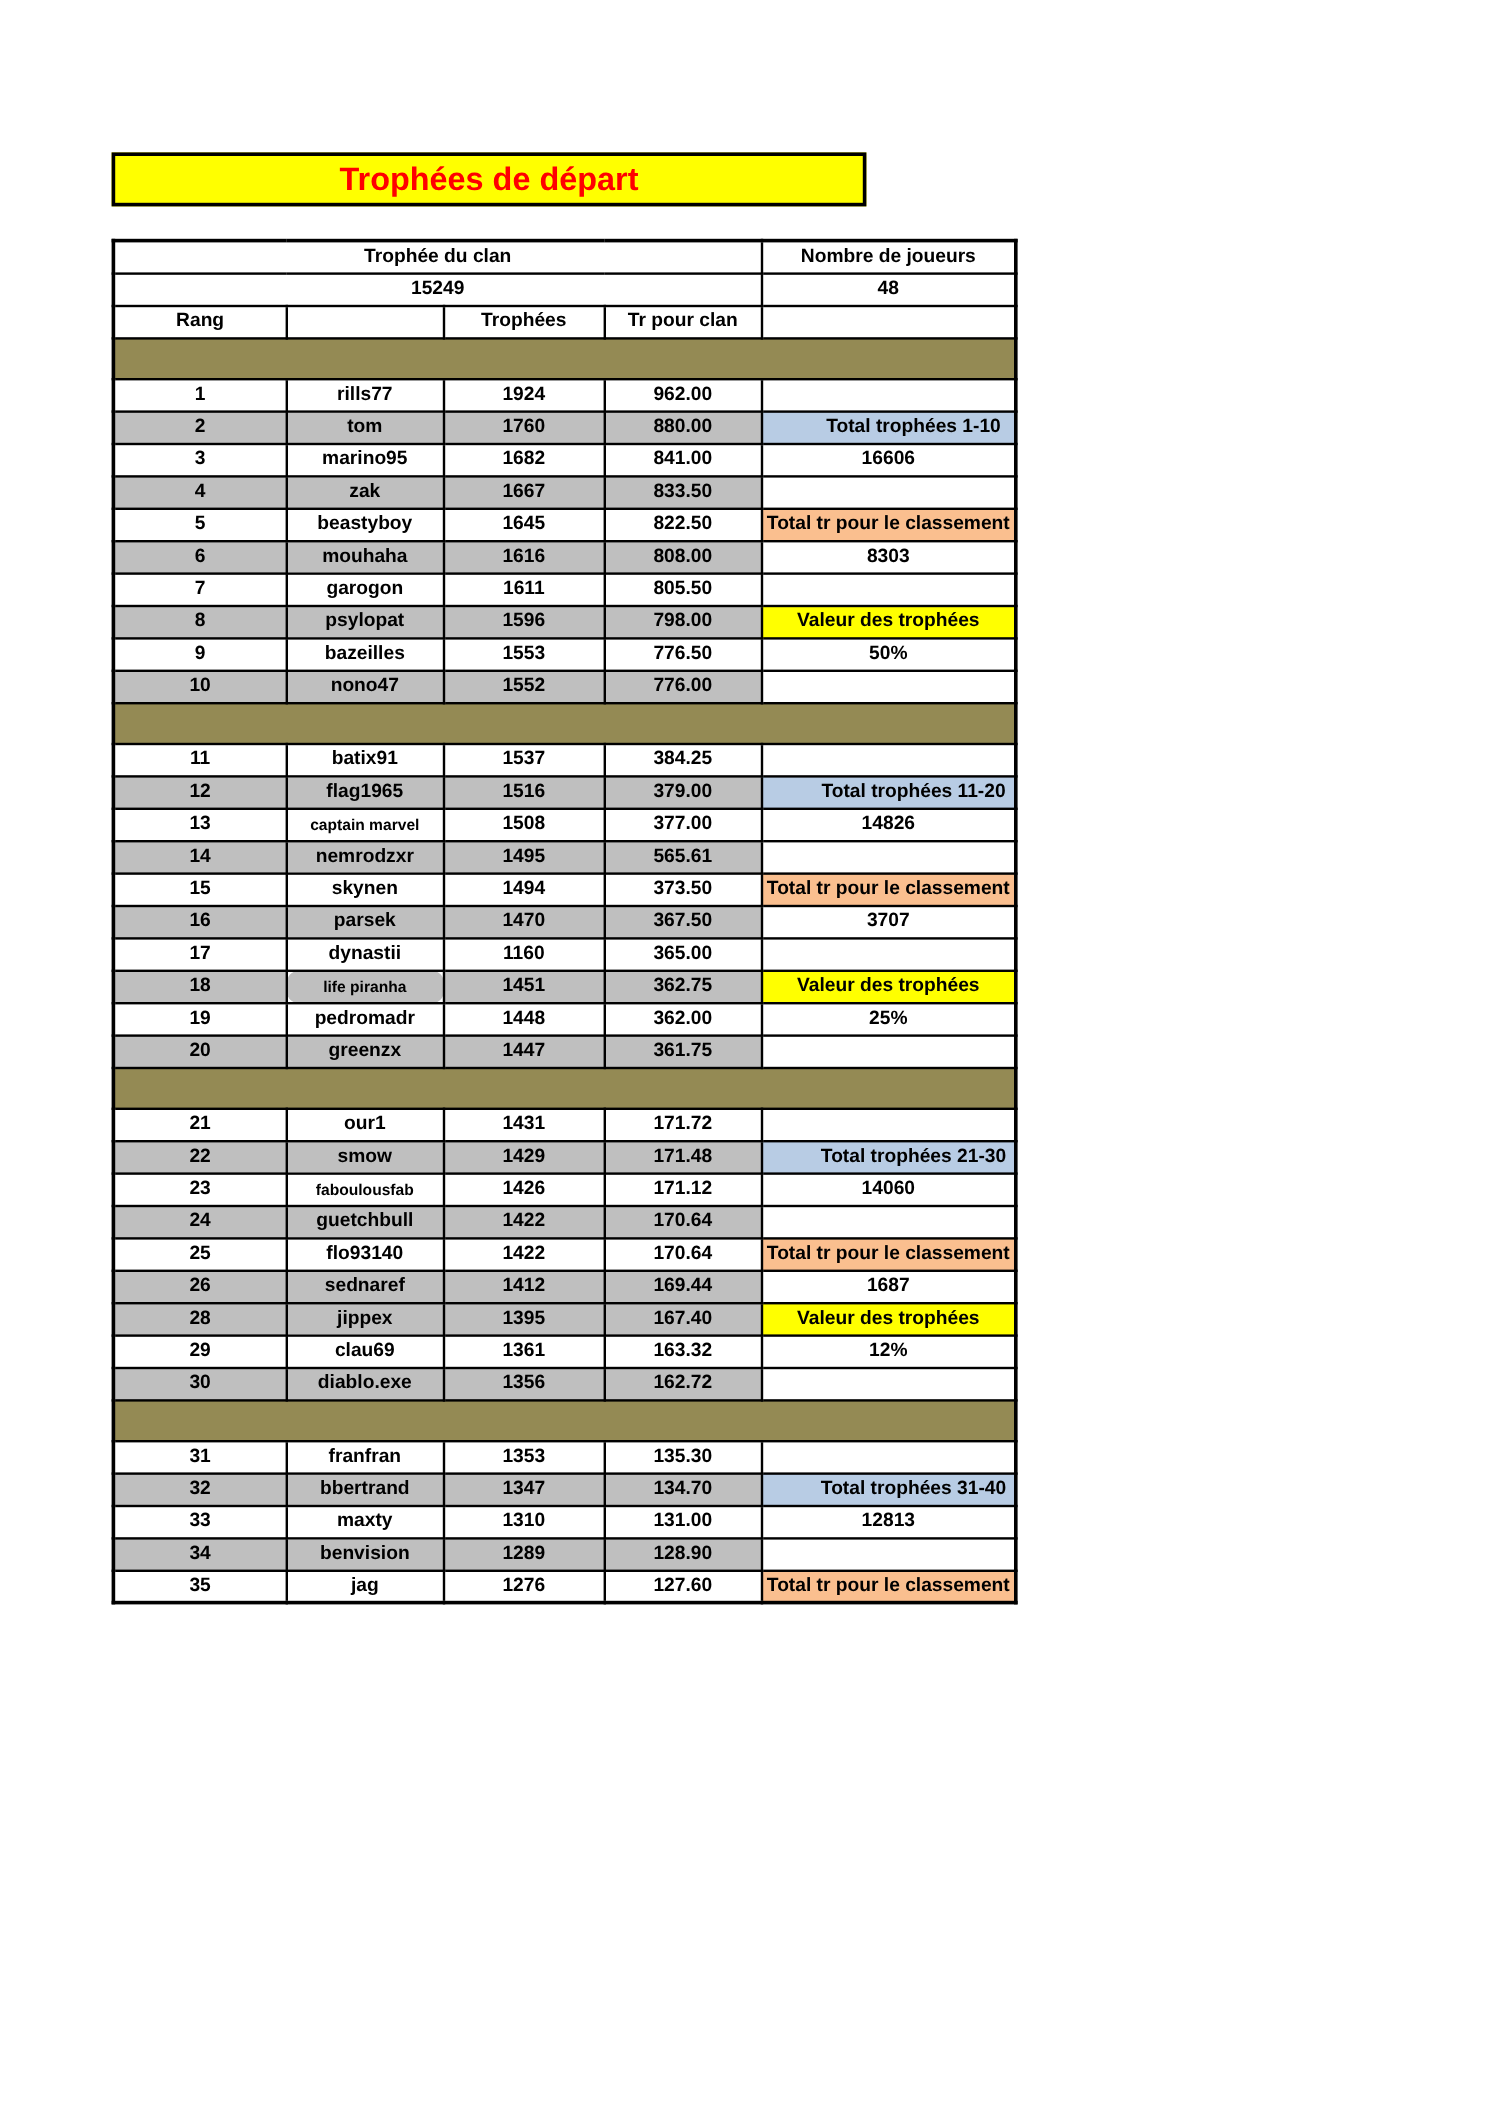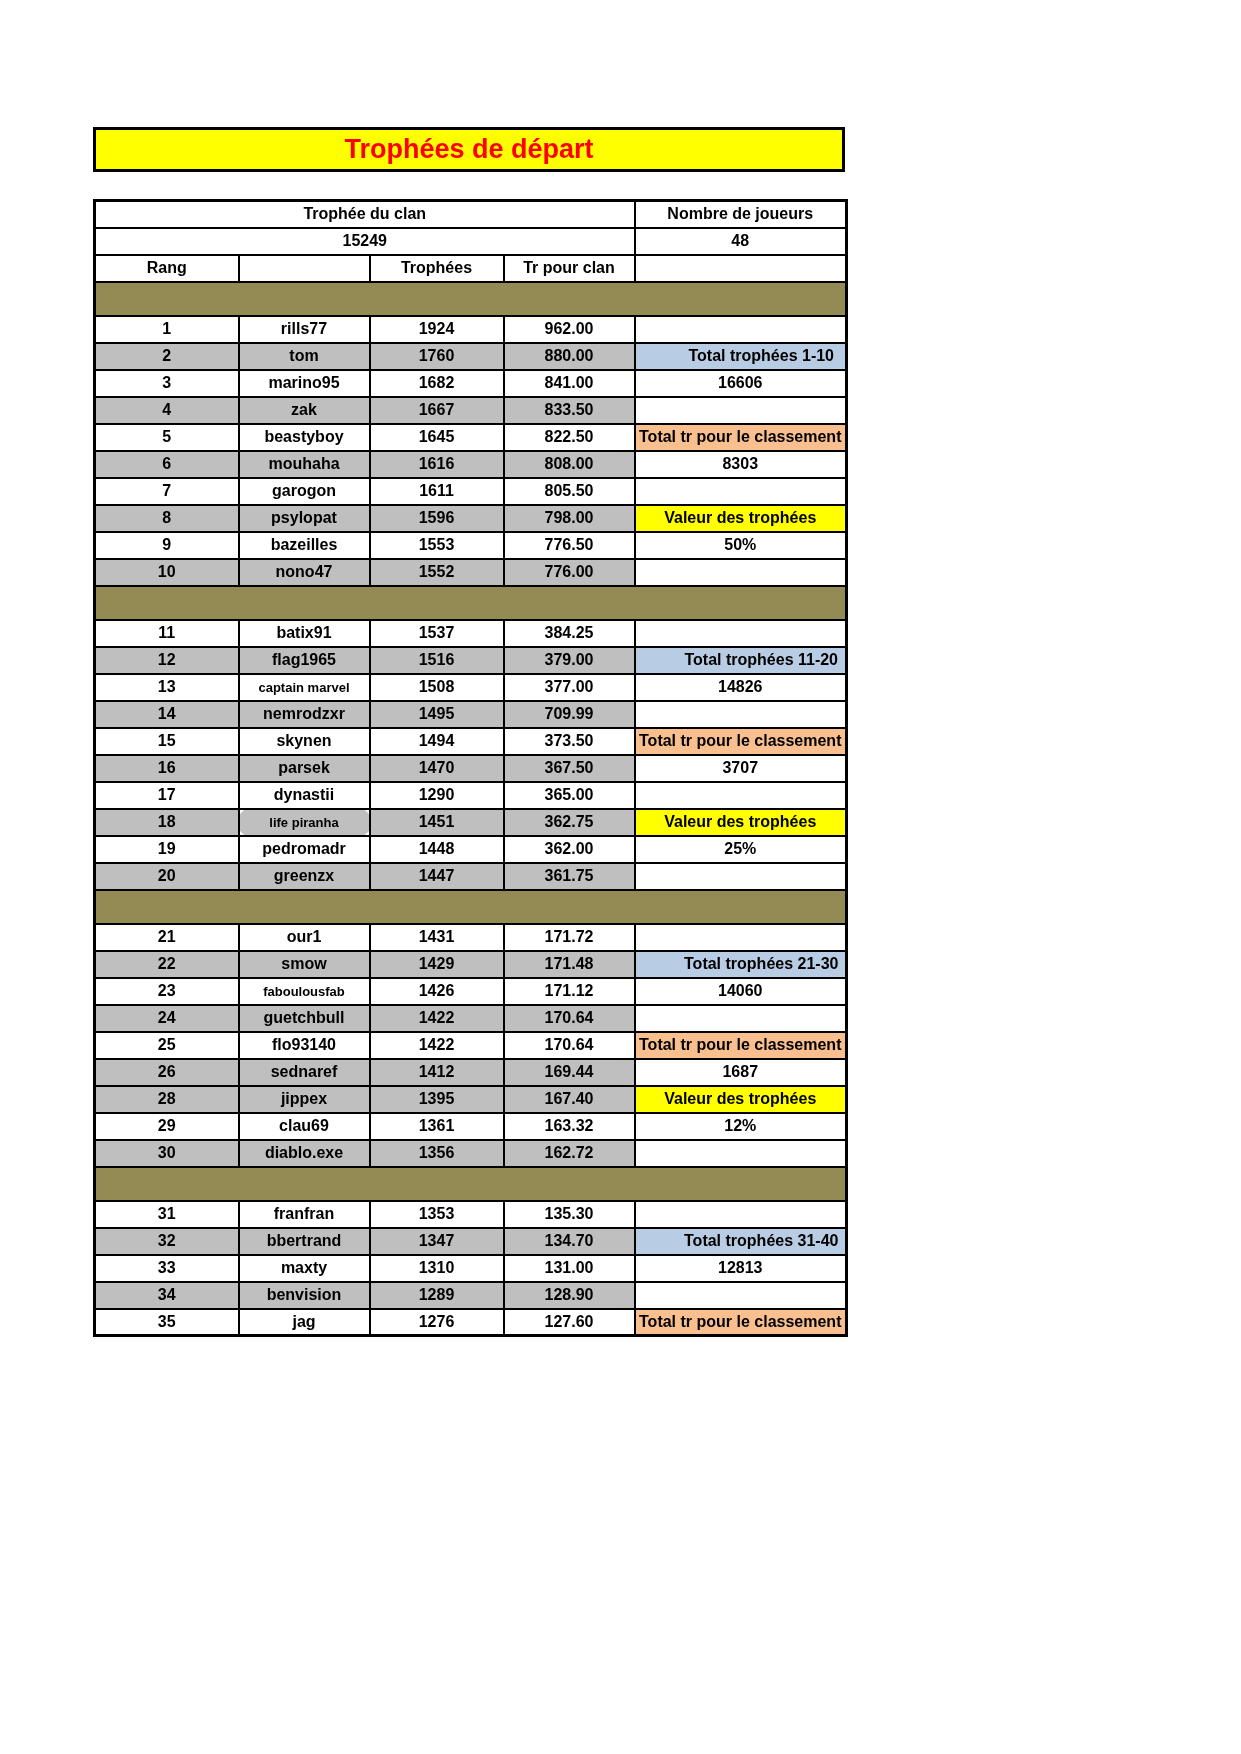--- a/index.html
+++ b/index.html
@@ -17,21 +17,21 @@
   .page{
     position:relative;
     width:1241px;height:1754px;
     background:#ffffff;
     font-family:"Liberation Sans",sans-serif;
     font-weight:bold;
     color:#000;
     overflow:hidden;
   }
   .banner{
-    position:absolute;left:93px;top:127px;width:752px;height:45px;
+    position:absolute;left:93px;top:127px;width:629px;height:45px;
     background:var(--banner-bg);
     border:3px solid var(--grid);
     box-sizing:border-box;
     display:flex;align-items:center;justify-content:center;
   }
   .banner span{
     color:var(--banner-text);
     font-size:27px;
     letter-spacing:0px;
   }
@@ -196,41 +196,41 @@
           <td class="d">13</td>
           <td class="d name small">captain marvel</td>
           <td class="d">1508</td>
           <td class="d">377.00</td>
           <td class="side">14826</td>
         </tr>
         <tr class="row even">
           <td class="d">14</td>
           <td class="d name">nemrodzxr</td>
           <td class="d">1495</td>
-          <td class="d">709.99</td>
+          <td class="d">565.61</td>
           <td class="side"></td>
         </tr>
         <tr class="row">
           <td class="d">15</td>
           <td class="d name">skynen</td>
           <td class="d">1494</td>
           <td class="d">373.50</td>
           <td class="side orange">Total tr pour le classement</td>
         </tr>
         <tr class="row even">
           <td class="d">16</td>
           <td class="d name">parsek</td>
           <td class="d">1470</td>
           <td class="d">367.50</td>
           <td class="side">3707</td>
         </tr>
         <tr class="row">
           <td class="d">17</td>
           <td class="d name">dynastii</td>
-          <td class="d">1290</td>
+          <td class="d">1160</td>
           <td class="d">365.00</td>
           <td class="side"></td>
         </tr>
         <tr class="row even">
           <td class="d">18</td>
           <td class="d name small">life piranha</td>
           <td class="d">1451</td>
           <td class="d">362.75</td>
           <td class="side yellow">Valeur des trophées</td>
         </tr>

